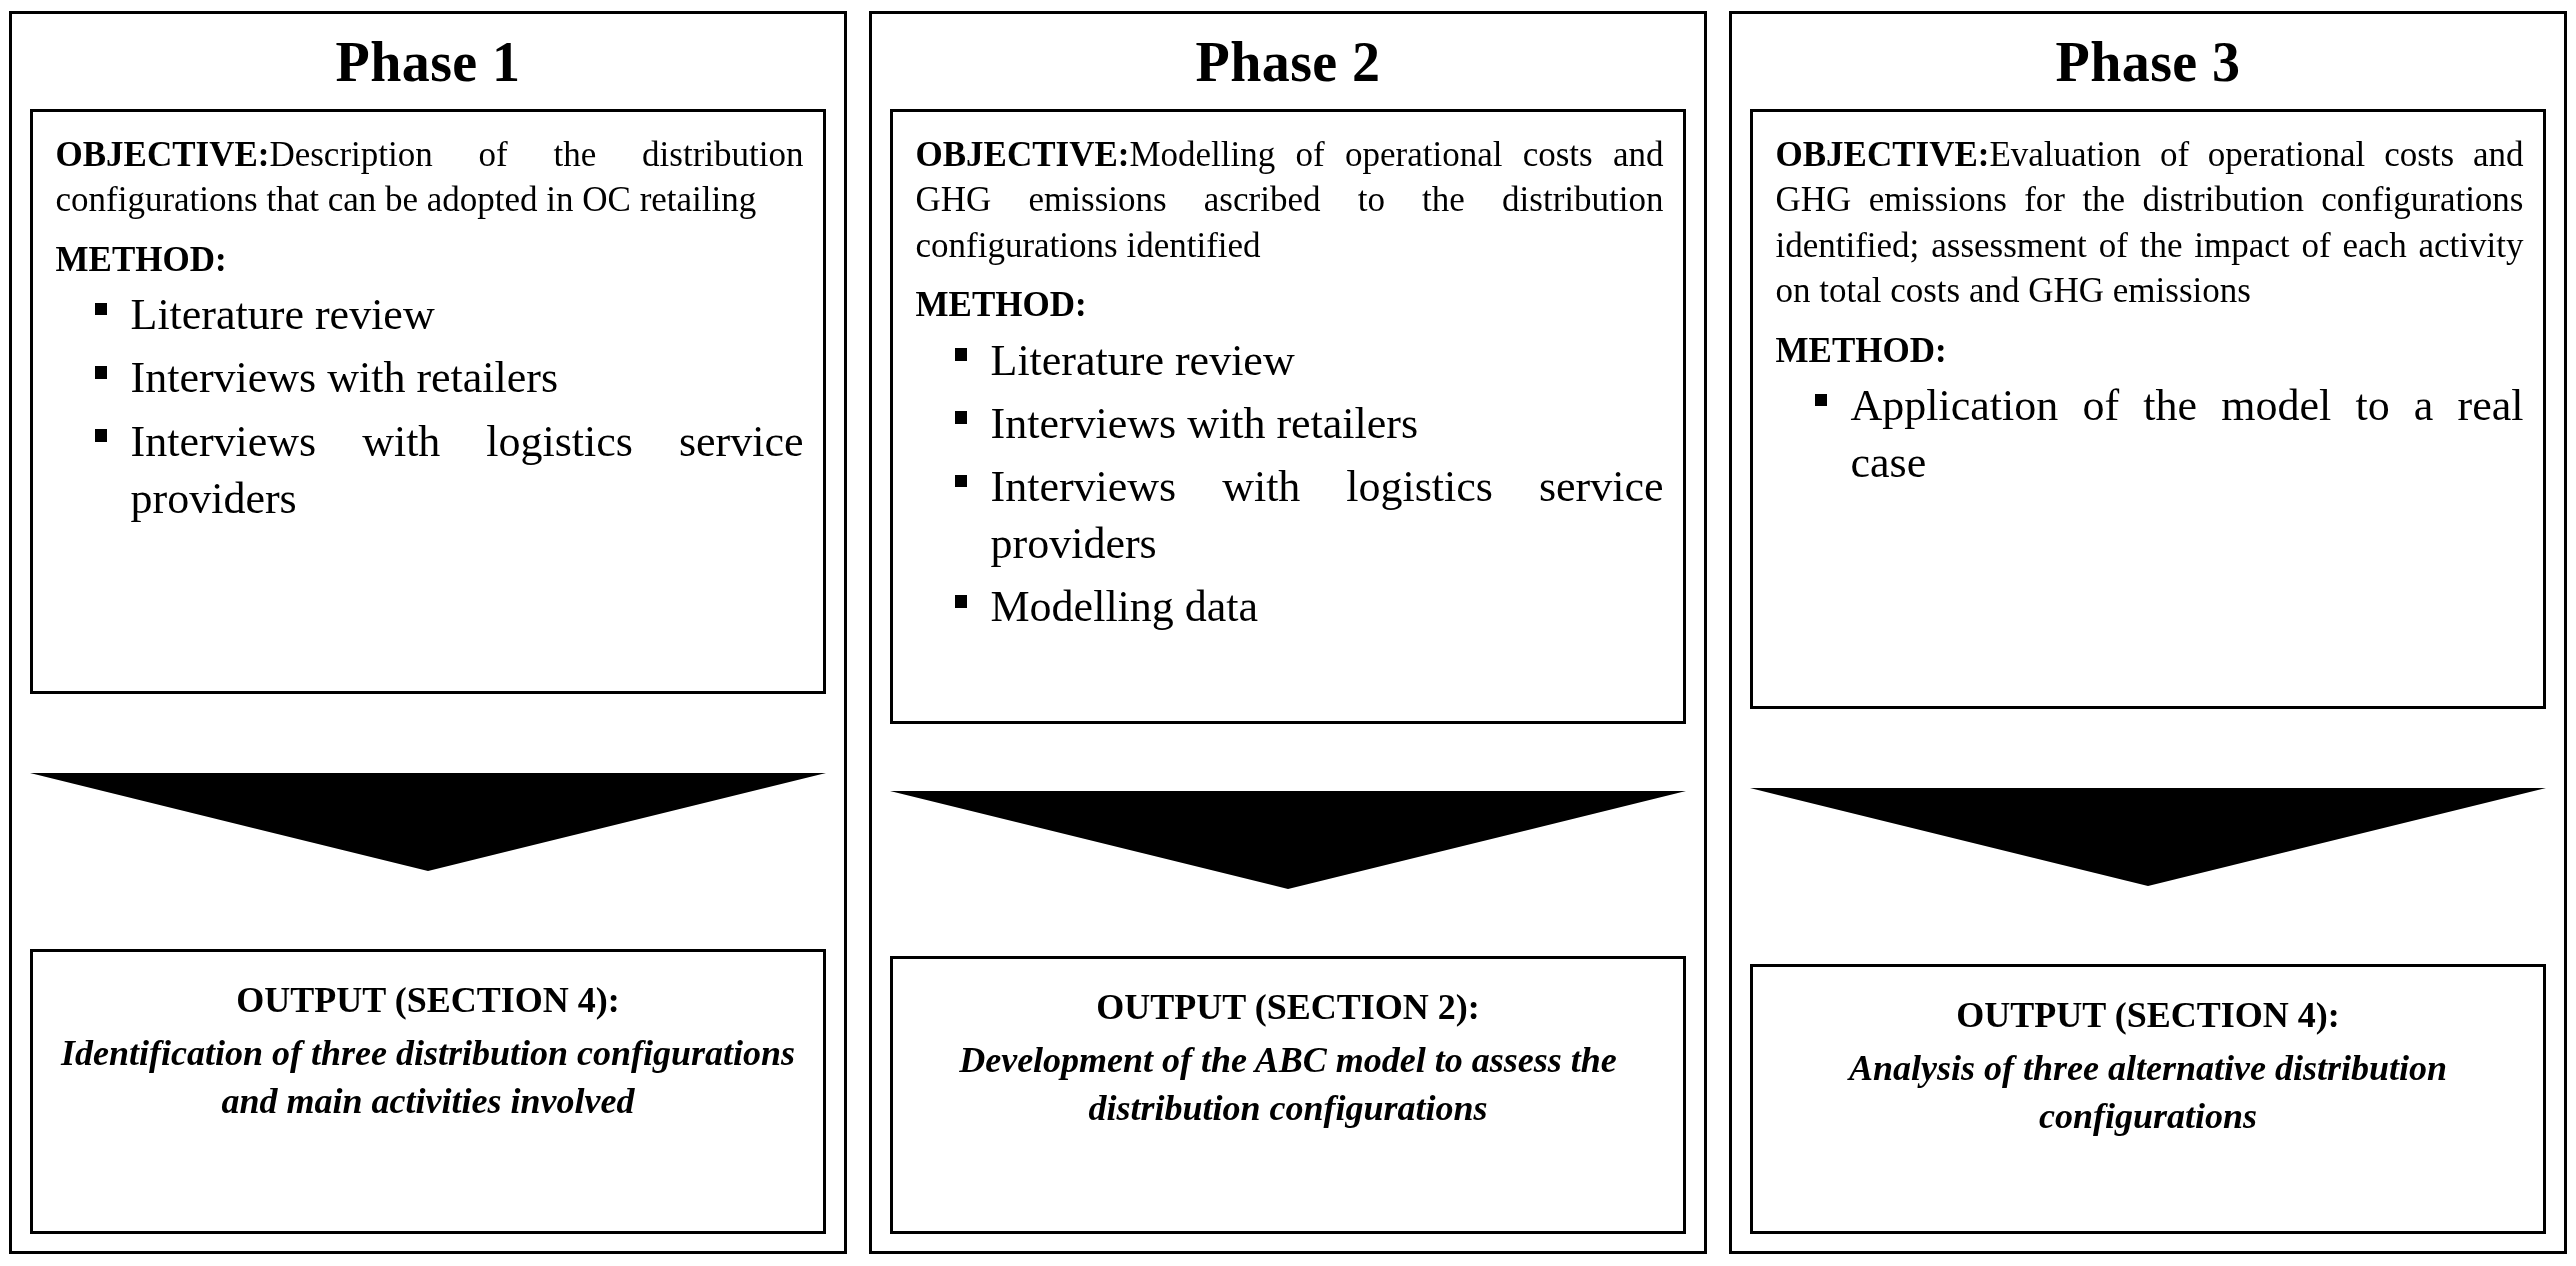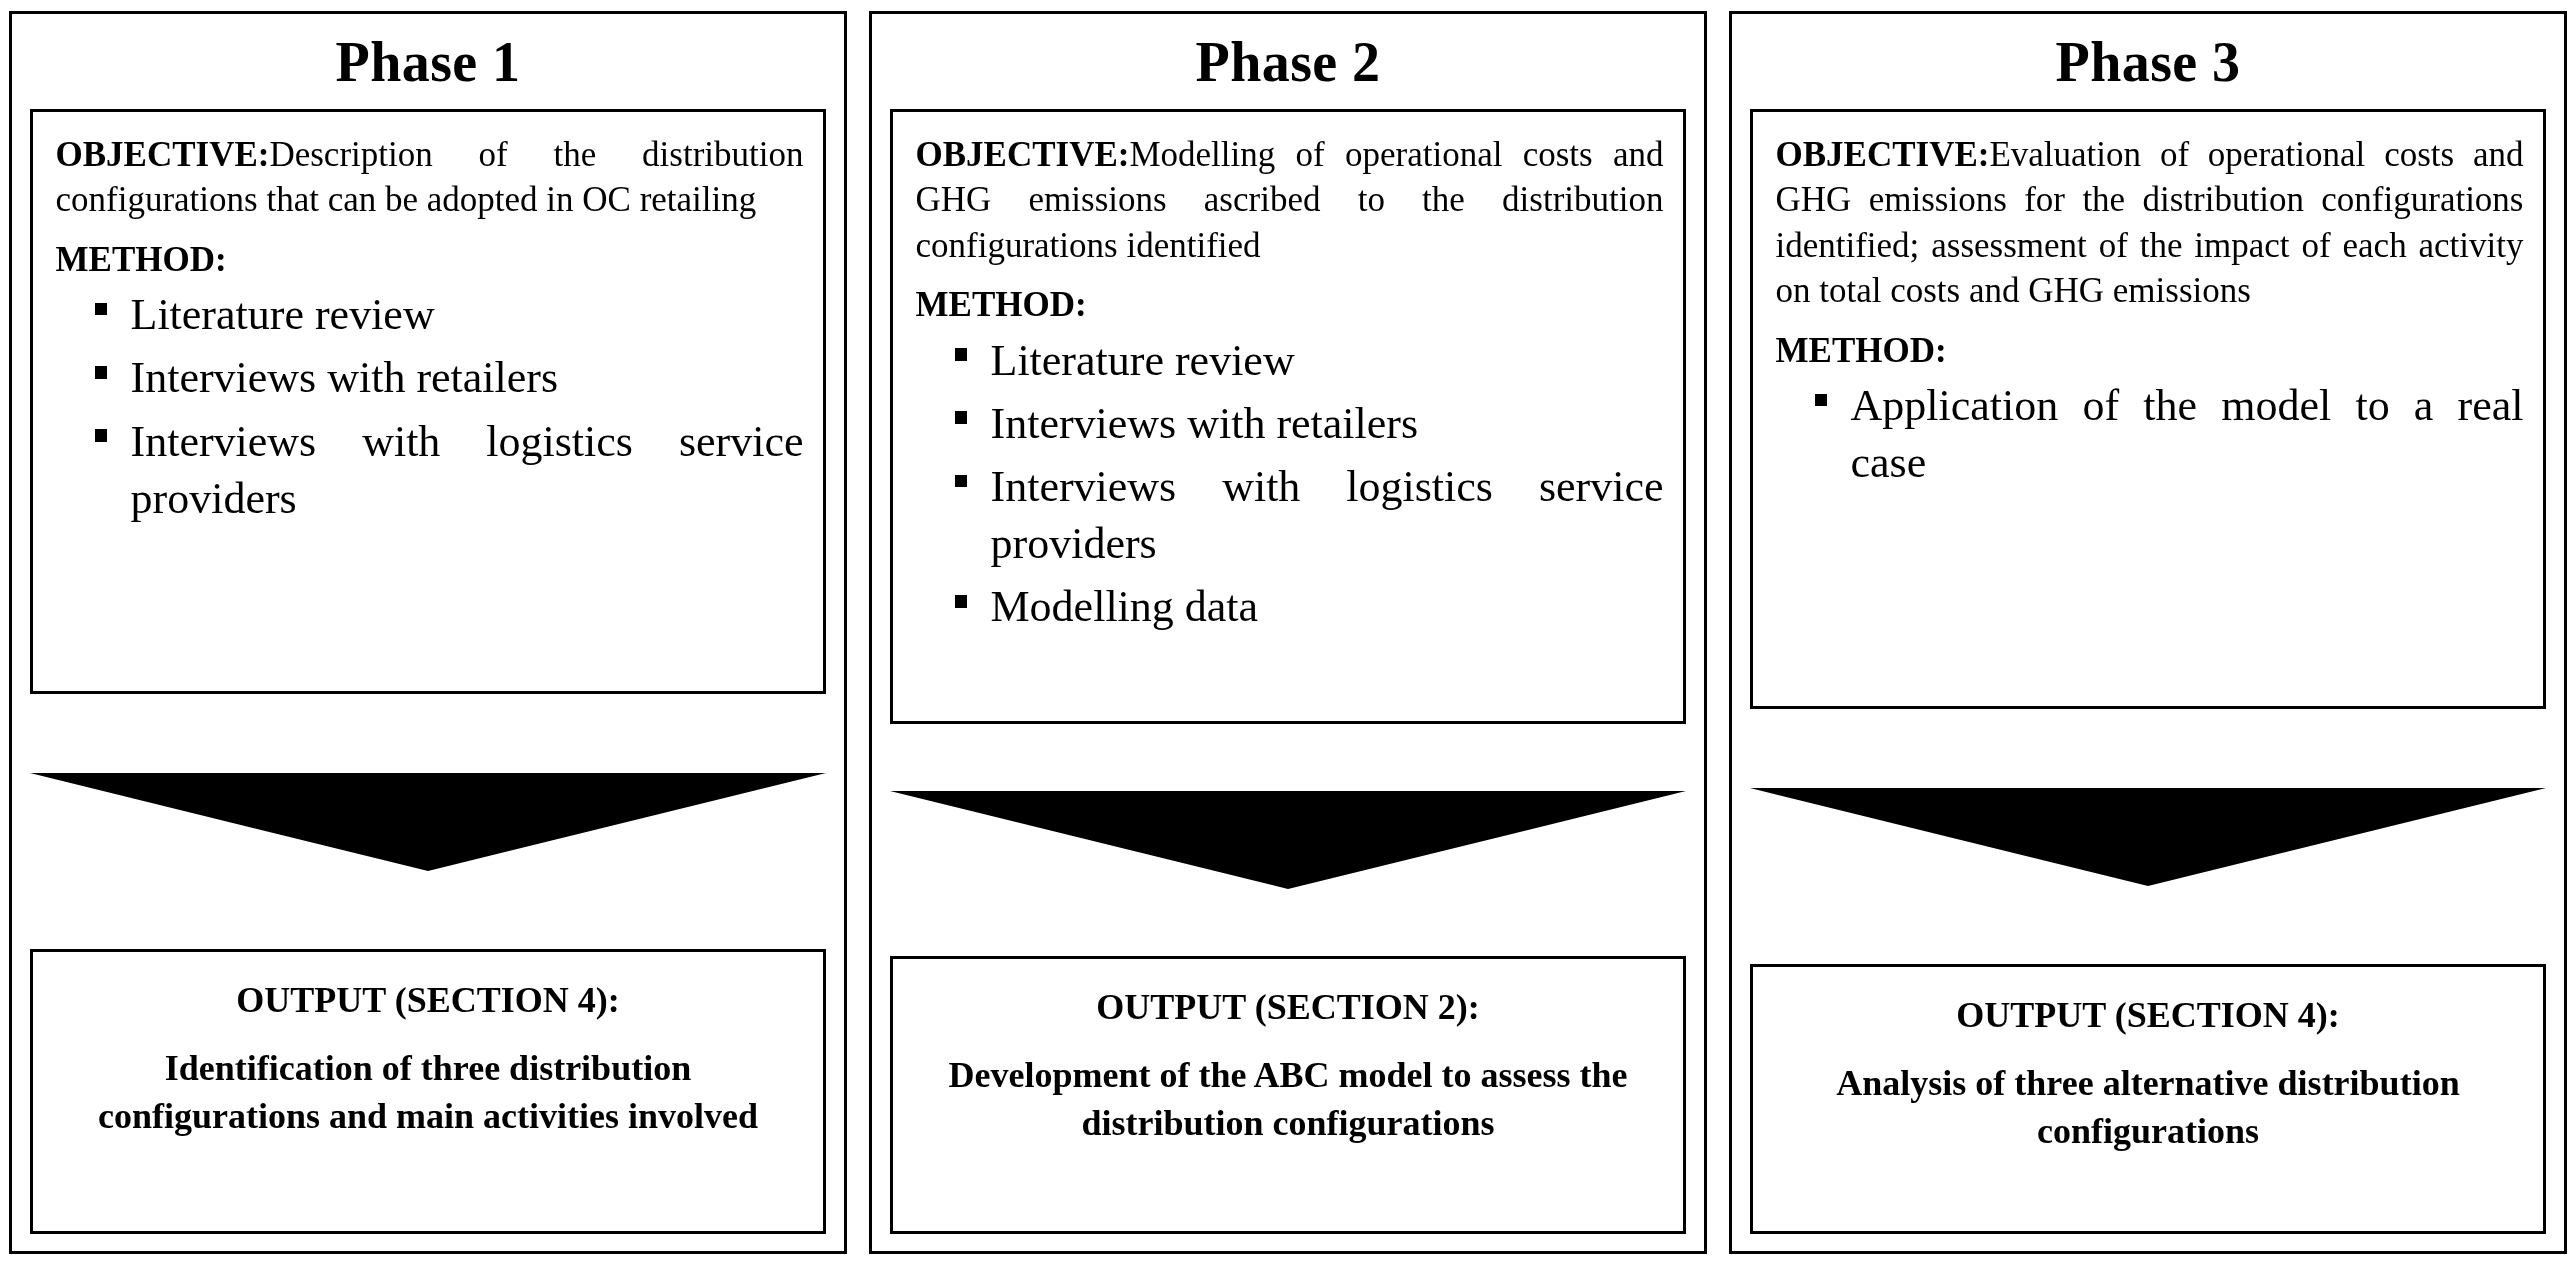--- a/index.html
+++ b/index.html
@@ -129,23 +129,24 @@
     justify-content: flex-start;
   }
   .output-title {
     font-size: 36px;
     font-weight: bold;
     line-height: 1.25;
     margin: 0 0 7.5px 0;
   }
   .output-text {
     font-size: 36px;
+    font-style: italic;
     font-weight: bold;
     line-height: 1.33;
-    margin: 15px;
+    margin: 0;
   }
 
   
   .panel-1 .detail-card { min-height: 585px; }
   .panel-1 .output-card { min-height: 285px; }
   .panel-2 .detail-card { min-height: 615px; }
   .panel-2 .output-card { min-height: 278px; }
   .panel-3 .detail-card { min-height: 600px; }
   .panel-3 .output-card { min-height: 270px; }
 </style>

